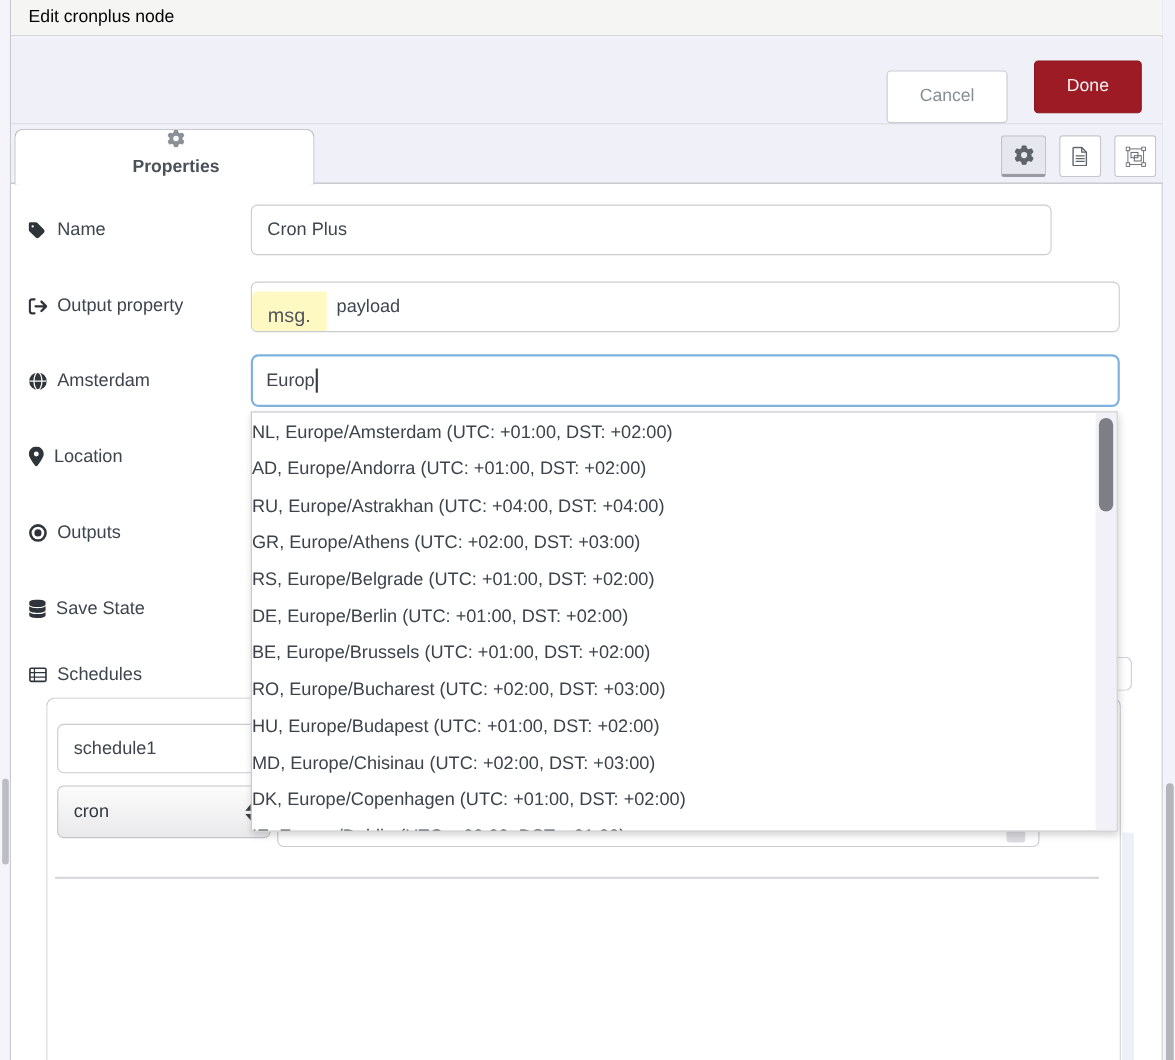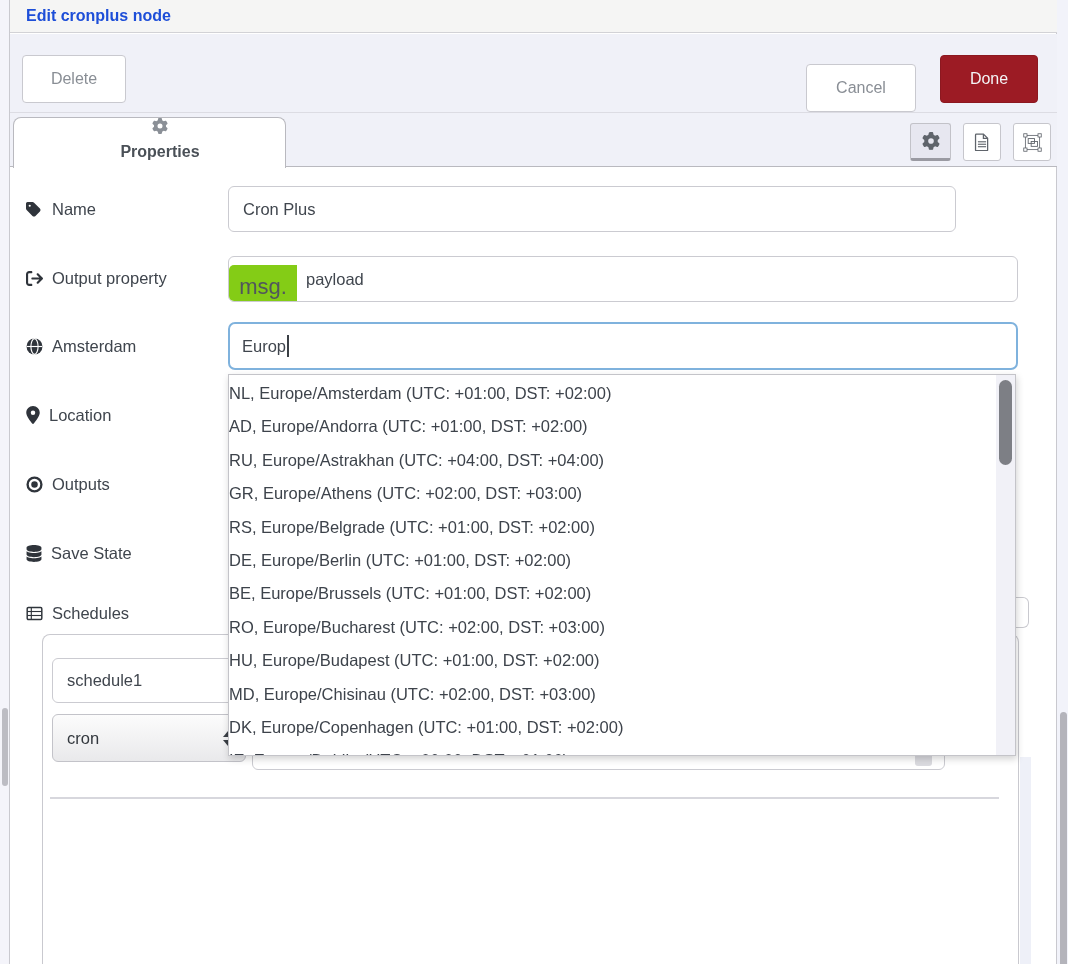--- a/index.html
+++ b/index.html
@@ -13,21 +13,21 @@
 
   
   .left-strip { left:0; top:0; width:10px; height:964px; background:#f4f4fa; border-right:1px solid #c9c9cf; }
   .left-thumb { left:2px; top:708px; width:6px; height:78px; background:#bcbcc3; border-radius:3px; }
   .right-strip { left:1058px; top:0; width:10px; height:964px; background:#f2f3fa; }
   .right-thumb { left:1060px; top:712px; width:7px; height:252px; background:#b4b4bb; border-radius:4px 4px 0 0; }
 
   
   .tray { left:10px; top:0; width:1047px; height:964px; background:#ffffff; border-right:1px solid #c9c9cf; }
   .tray-header { left:10px; top:0; width:1047px; height:33px; background:#f5f5f4; border-bottom:1px solid #d2d2d6; }
-  .tray-title { position:absolute; left:16px; top:0; line-height:32px; font-size:16px; font-weight:bold; color:#1d4ed8; }
+  .tray-title { position:absolute; left:16px; top:0; line-height:32px; font-size:16px; font-weight:normal; color:#000000; }
   .tray-toolbar { left:10px; top:34px; width:1047px; height:133px; background:#f0f1f8; border-bottom:1px solid #b9b9bf; }
   .toolbar-divider { left:10px; top:112px; width:1047px; height:1px; background:#dcdce3; }
 
   .btn {
     display:flex; align-items:center; justify-content:center;
     font-size:16px; border-radius:4px; cursor:default;
   }
   .btn-plain { background:#fff; border:1px solid #c9c9cf; color:#898e95; }
   .btn-danger { border:1px solid #8c1820; color:#f4f4f6; }
   .delete-btn { left:22px; top:55px; width:104px; height:48px; }
@@ -56,22 +56,22 @@
   .flabel .icon { color:#2f343b; display:flex; }
 
   
   .tinput {
     background:#fff; border:1px solid #cbcbd1; border-radius:6px;
     font-size:16.5px; color:#40464e; display:flex; align-items:center; padding-left:14px;
   }
   .name-input { left:228px; top:186px; width:728px; height:46px; }
   .typedinput { left:228px; top:256px; width:790px; height:46px; padding-left:0; overflow:hidden; }
   .ti-prefix {
-    width:68px; height:100%; background:#84cc16; color:#51565d;
-    display:flex; align-items:center; justify-content:center; font-size:22px;
+    width:68px; height:100%; background:#fef9c3; color:#51565d;
+    display:flex; align-items:center; justify-content:center; font-size:18px;
     border-radius:5px 0 0 5px;
     margin-top:16px;
   }
   .ti-value { padding-left:9px; }
   .tz-input { left:228px; top:322px; width:790px; height:48px; border:2px solid #7fb2dd; border-radius:7px; padding-left:12px; }
   .caret { display:inline-block; width:2px; height:22px; background:#3a3f45; margin-left:1px; vertical-align:middle; }
 
   
   .dropdown {
     left:228px; top:374px; width:788px; height:382px; background:#fff;
@@ -114,21 +114,20 @@
 
   <div class="abs tray"></div>
 
   <div class="abs tray-header">
     <span class="tray-title">Edit cronplus node</span>
   </div>
 
   <div class="abs tray-toolbar"></div>
   <div class="abs toolbar-divider"></div>
 
-  <div class="abs btn btn-plain delete-btn">Delete</div>
   <div class="abs btn btn-plain cancel-btn">Cancel</div>
   <div class="abs btn btn-danger done-btn" style="background:#9c1b24;">Done</div>
 
   <div class="abs tab">
     <span class="icon">
       <svg width="16" height="16" viewBox="0 0 512 512" fill="currentColor">
           <path d="M495.9 166.6c3.2 8.7 .5 18.4-6.4 24.6l-43.3 39.4c1.1 8.3 1.7 16.8 1.7 25.4s-.6 17.1-1.7 25.4l43.3 39.4c6.9 6.2 9.6 15.9 6.4 24.6c-4.4 11.9-9.7 23.3-15.8 34.3l-4.7 8.1c-6.6 11-14 21.4-22.1 31.2c-5.9 7.2-15.7 9.6-24.5 6.8l-55.7-17.7c-13.4 10.3-28.2 18.9-44 25.4l-12.5 57.1c-2 9.1-9 16.3-18.2 17.8c-13.8 2.3-28 3.5-42.5 3.5s-28.7-1.2-42.5-3.5c-9.2-1.5-16.2-8.7-18.2-17.8l-12.5-57.1c-15.8-6.5-30.6-15.1-44-25.4L83.1 425.9c-8.8 2.8-18.6 .3-24.5-6.8c-8.1-9.8-15.5-20.2-22.1-31.2l-4.7-8.1c-6.1-11-11.4-22.4-15.8-34.3c-3.2-8.7-.5-18.4 6.4-24.6l43.3-39.4C64.6 273.1 64 264.6 64 256s.6-17.1 1.7-25.4L22.4 191.2c-6.9-6.2-9.6-15.9-6.4-24.6c4.4-11.9 9.7-23.3 15.8-34.3l4.7-8.1c6.6-11 14-21.4 22.1-31.2c5.9-7.2 15.7-9.6 24.5-6.8l55.7 17.7c13.4-10.3 28.2-18.9 44-25.4l12.5-57.1c2-9.1 9-16.3 18.2-17.8C227.3 1.2 241.5 0 256 0s28.7 1.2 42.5 3.5c9.2 1.5 16.2 8.7 18.2 17.8l12.5 57.1c15.8 6.5 30.6 15.1 44 25.4l55.7-17.7c8.8-2.8 18.6-.3 24.5 6.8c8.1 9.8 15.5 20.2 22.1 31.2l4.7 8.1c6.1 11 11.4 22.4 15.8 34.3zM256 336a80 80 0 1 0 0-160 80 80 0 1 0 0 160z"></path>
         </svg>
     </span>
     <span>Properties</span>

